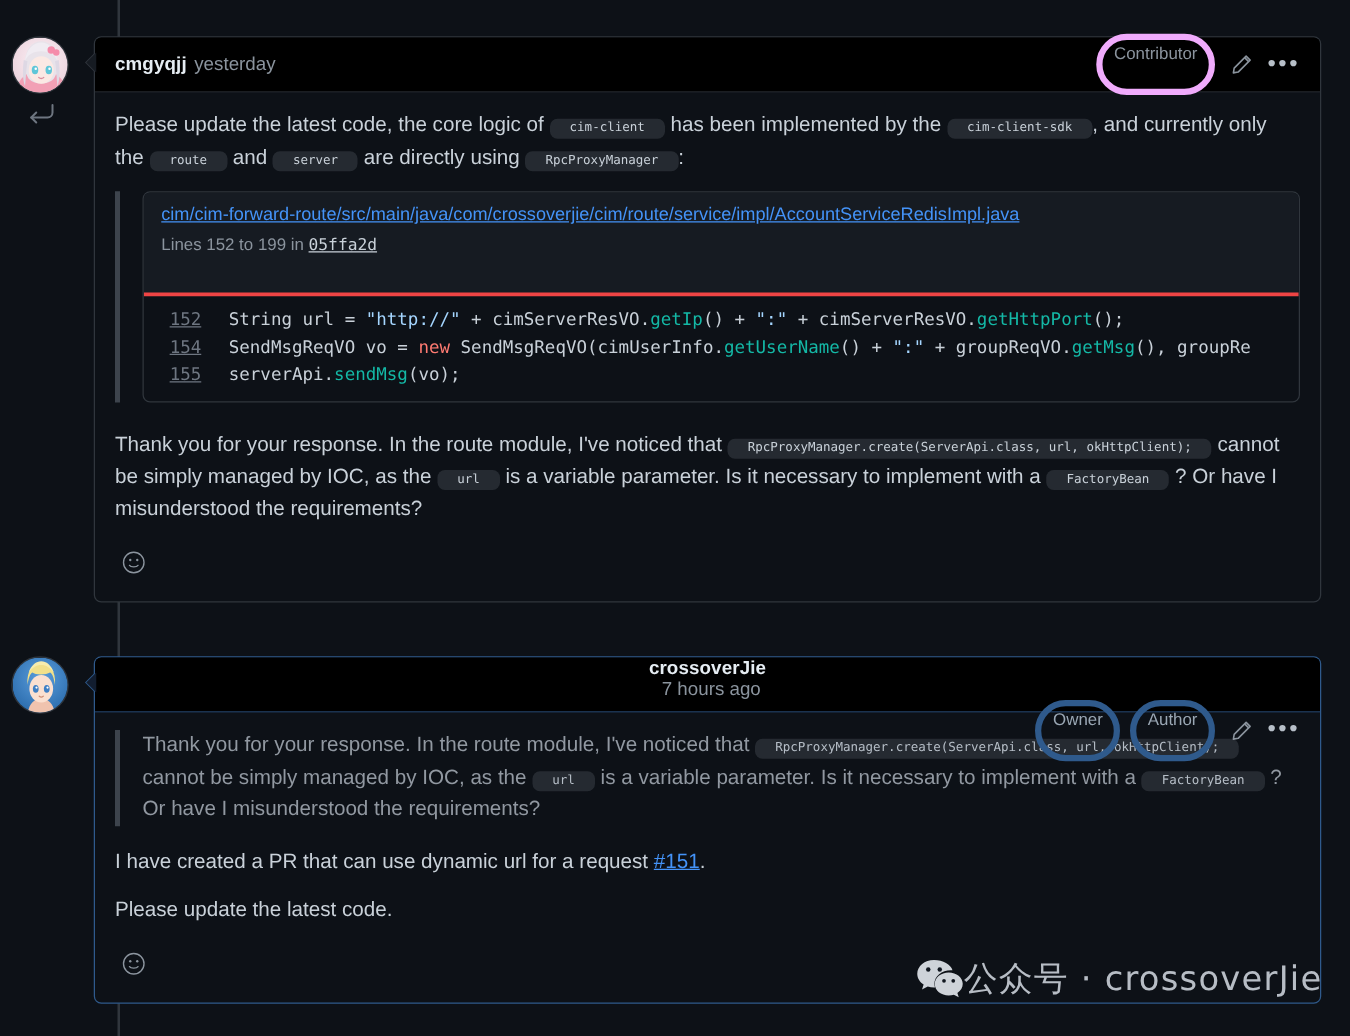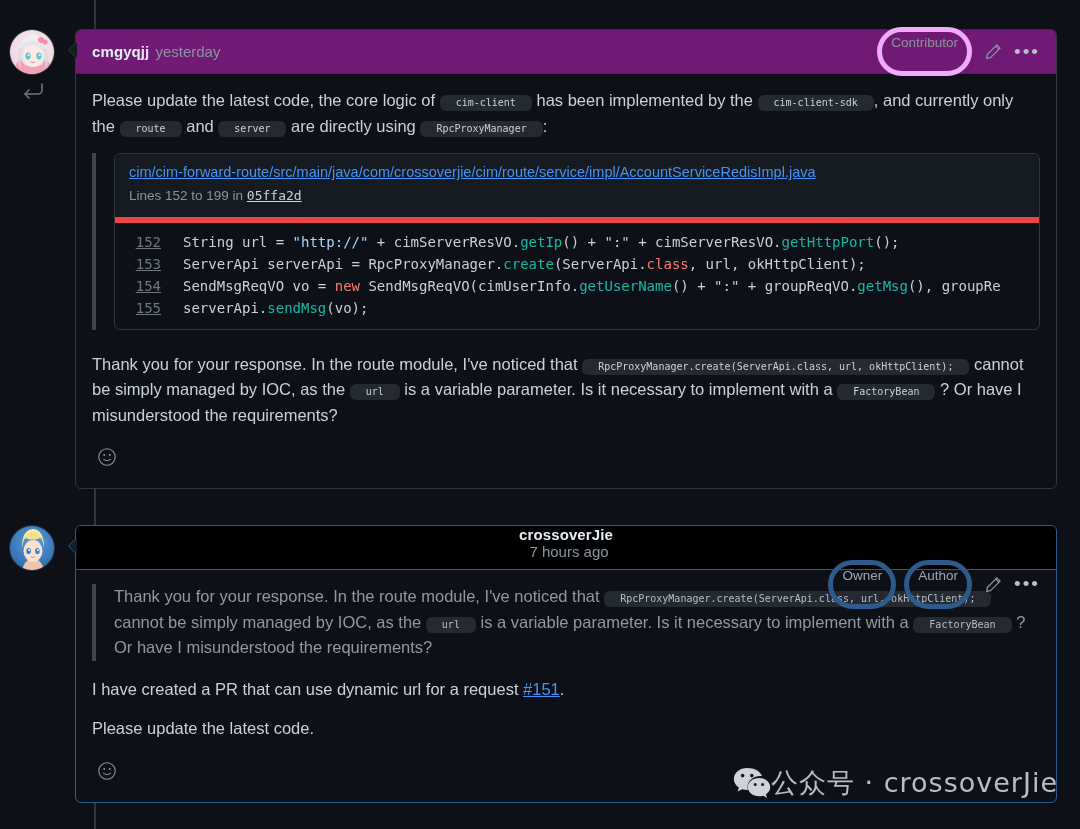--- a/index.html
+++ b/index.html
@@ -35,21 +35,21 @@
     background: #0d1117;
   }
   .comment.highlight { border-color: #2f5a8c; }
 
   .comment-header {
     position: relative;
     height: 44px;
     display: flex;
     align-items: center;
     padding: 0 16px;
-    background: #701a75;
+    background: #000000;
     border-bottom: 1px solid #30363d;
     border-top-left-radius: 5px;
     border-top-right-radius: 5px;
   }
   .comment.highlight .comment-header {
     background: #000000;
     border-bottom-color: #2f5a8c;
     flex-direction: column;
   }
   
@@ -138,23 +138,23 @@
 
   
   .snippet {
     border: 1px solid #30363d;
     border-radius: 6px;
     overflow: hidden;
     background: #0d1117;
     margin: 4px 0 22px 0;
   }
   .snippet-head {
-    padding: 9px 14px 10px;
+    padding: 9px 14px 27px;
     background: #161b22;
-    border-bottom: 6px solid #ef4444;
+    border-bottom: 3px solid #ef4444;
   }
   .snippet-path {
     color: #4493f8;
     font-size: 14.5px;
     text-decoration: underline;
     display: block;
     line-height: 1.35;
     word-break: break-all;
   }
   .snippet-sub {
@@ -298,24 +298,20 @@
             <div class="snippet-sub">
               <span>Lines 152 to 199 in </span><span class="sha">05ffa2d</span>
             </div>
           </div>
           <div class="code-lines">
             <div class="code-row">
               <span class="ln">152</span>
               <span class="lc">String url = <span class="t-str">"http://"</span> + cimServerResVO.<span class="t-fn">getIp</span>() + <span class="t-str">":"</span> + cimServerResVO.<span class="t-fn">getHttpPort</span>();</span>
             </div>
             <div class="code-row">
-              <span class="ln">153</span>
-              <span class="lc">ServerApi serverApi = RpcProxyManager.<span class="t-fn">create</span>(ServerApi.<span class="t-kw">class</span>, url, okHttpClient);</span>
-            </div>
-            <div class="code-row">
               <span class="ln">154</span>
               <span class="lc">SendMsgReqVO vo = <span class="t-kw">new</span> SendMsgReqVO(cimUserInfo.<span class="t-fn">getUserName</span>() + <span class="t-str">":"</span> + groupReqVO.<span class="t-fn">getMsg</span>(), groupRe</span>
             </div>
             <div class="code-row">
               <span class="ln">155</span>
               <span class="lc">serverApi.<span class="t-fn">sendMsg</span>(vo);</span>
             </div>
           </div>
         </div>
       </div>

